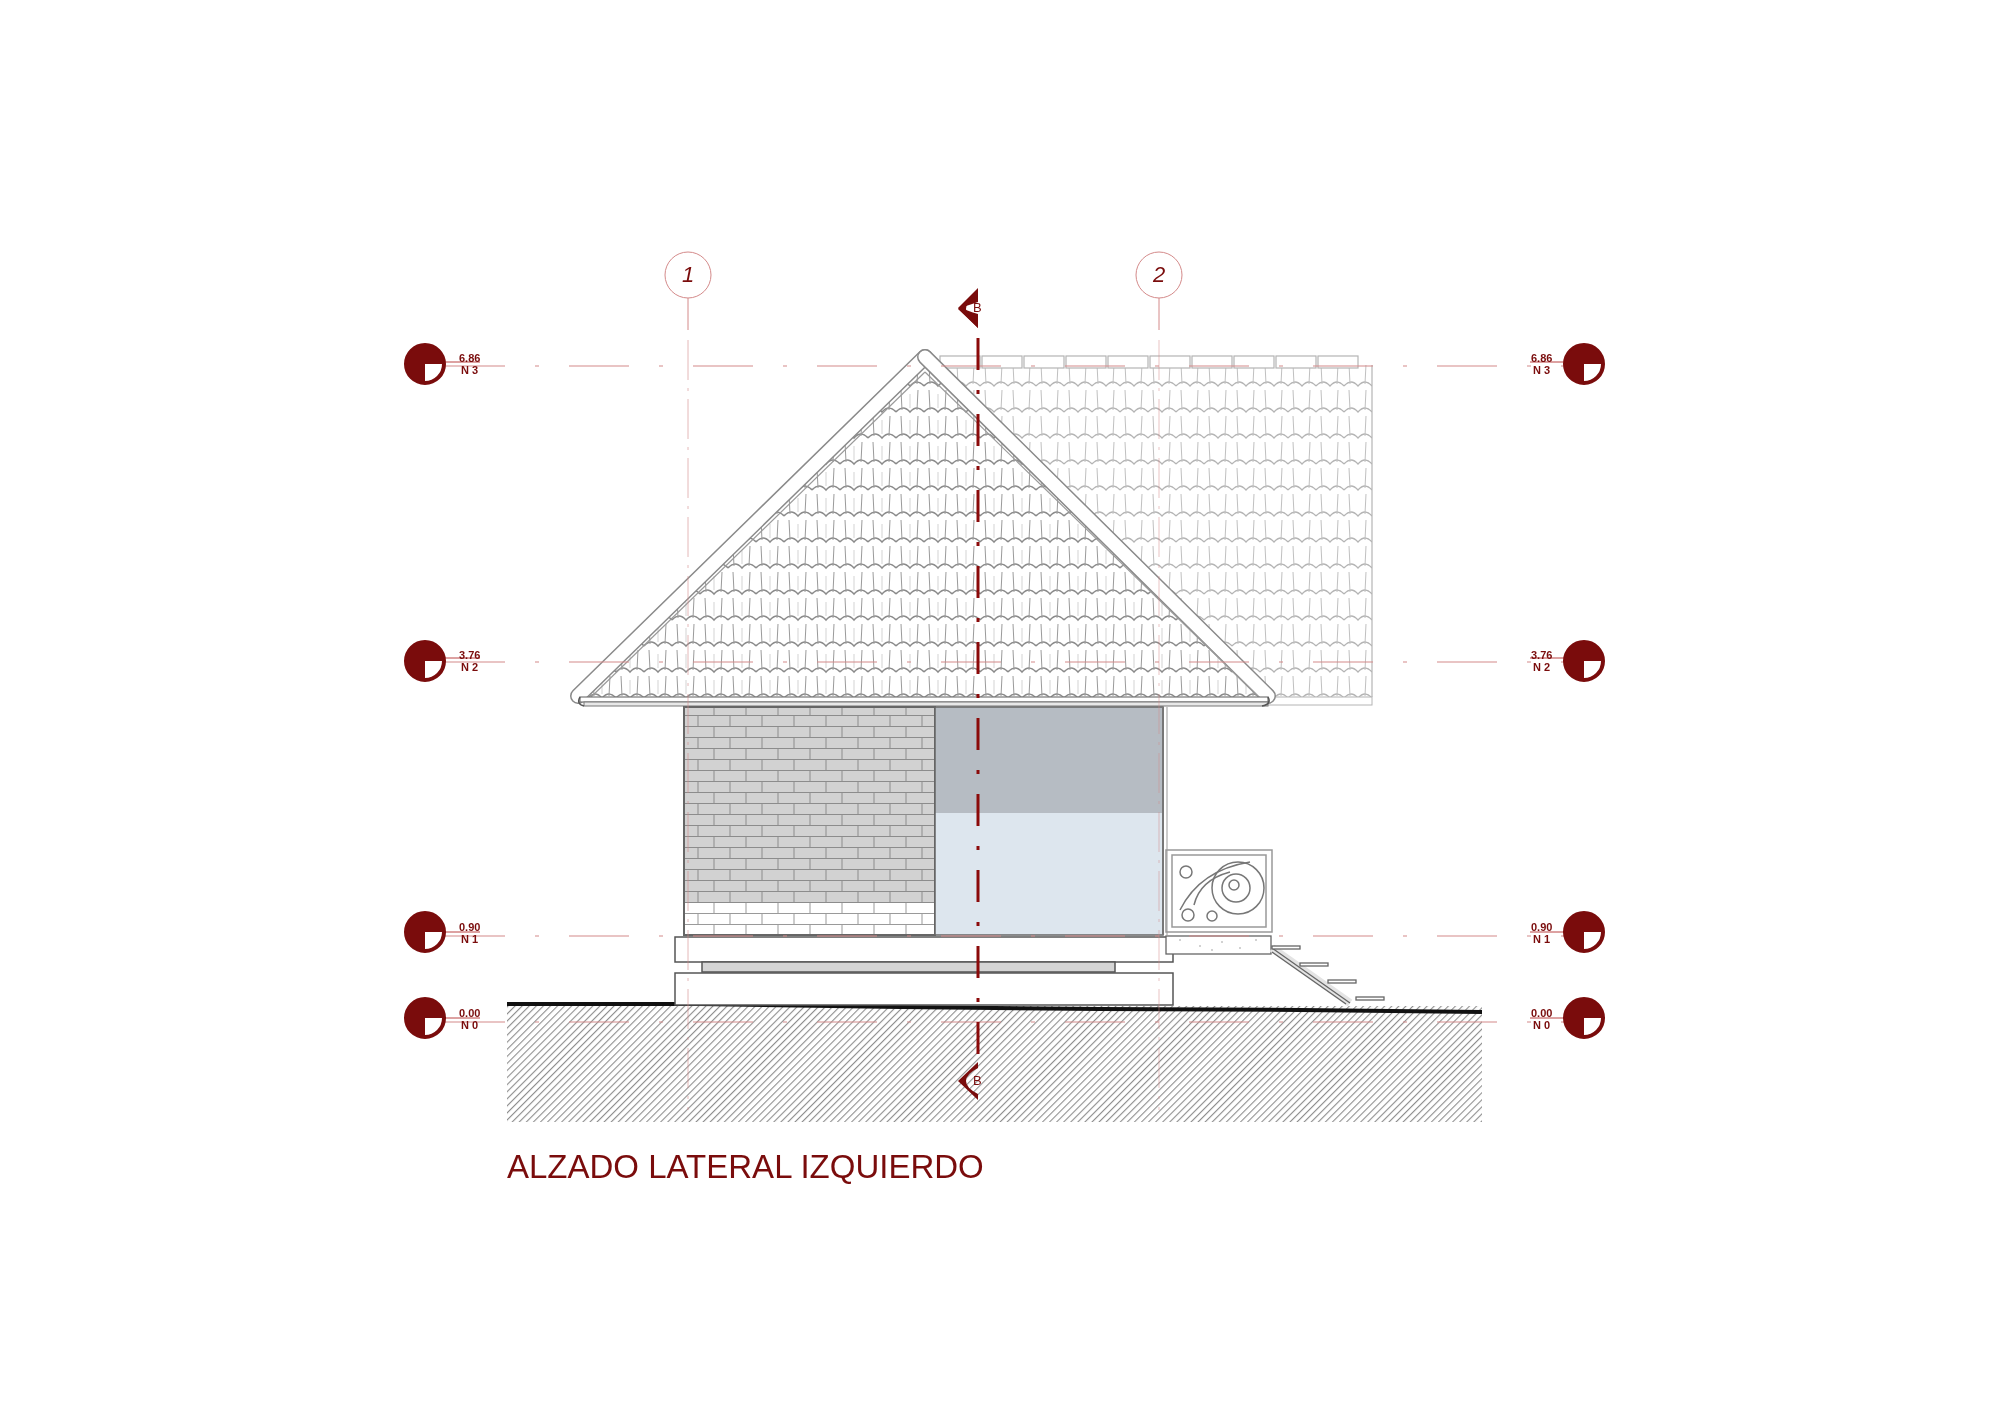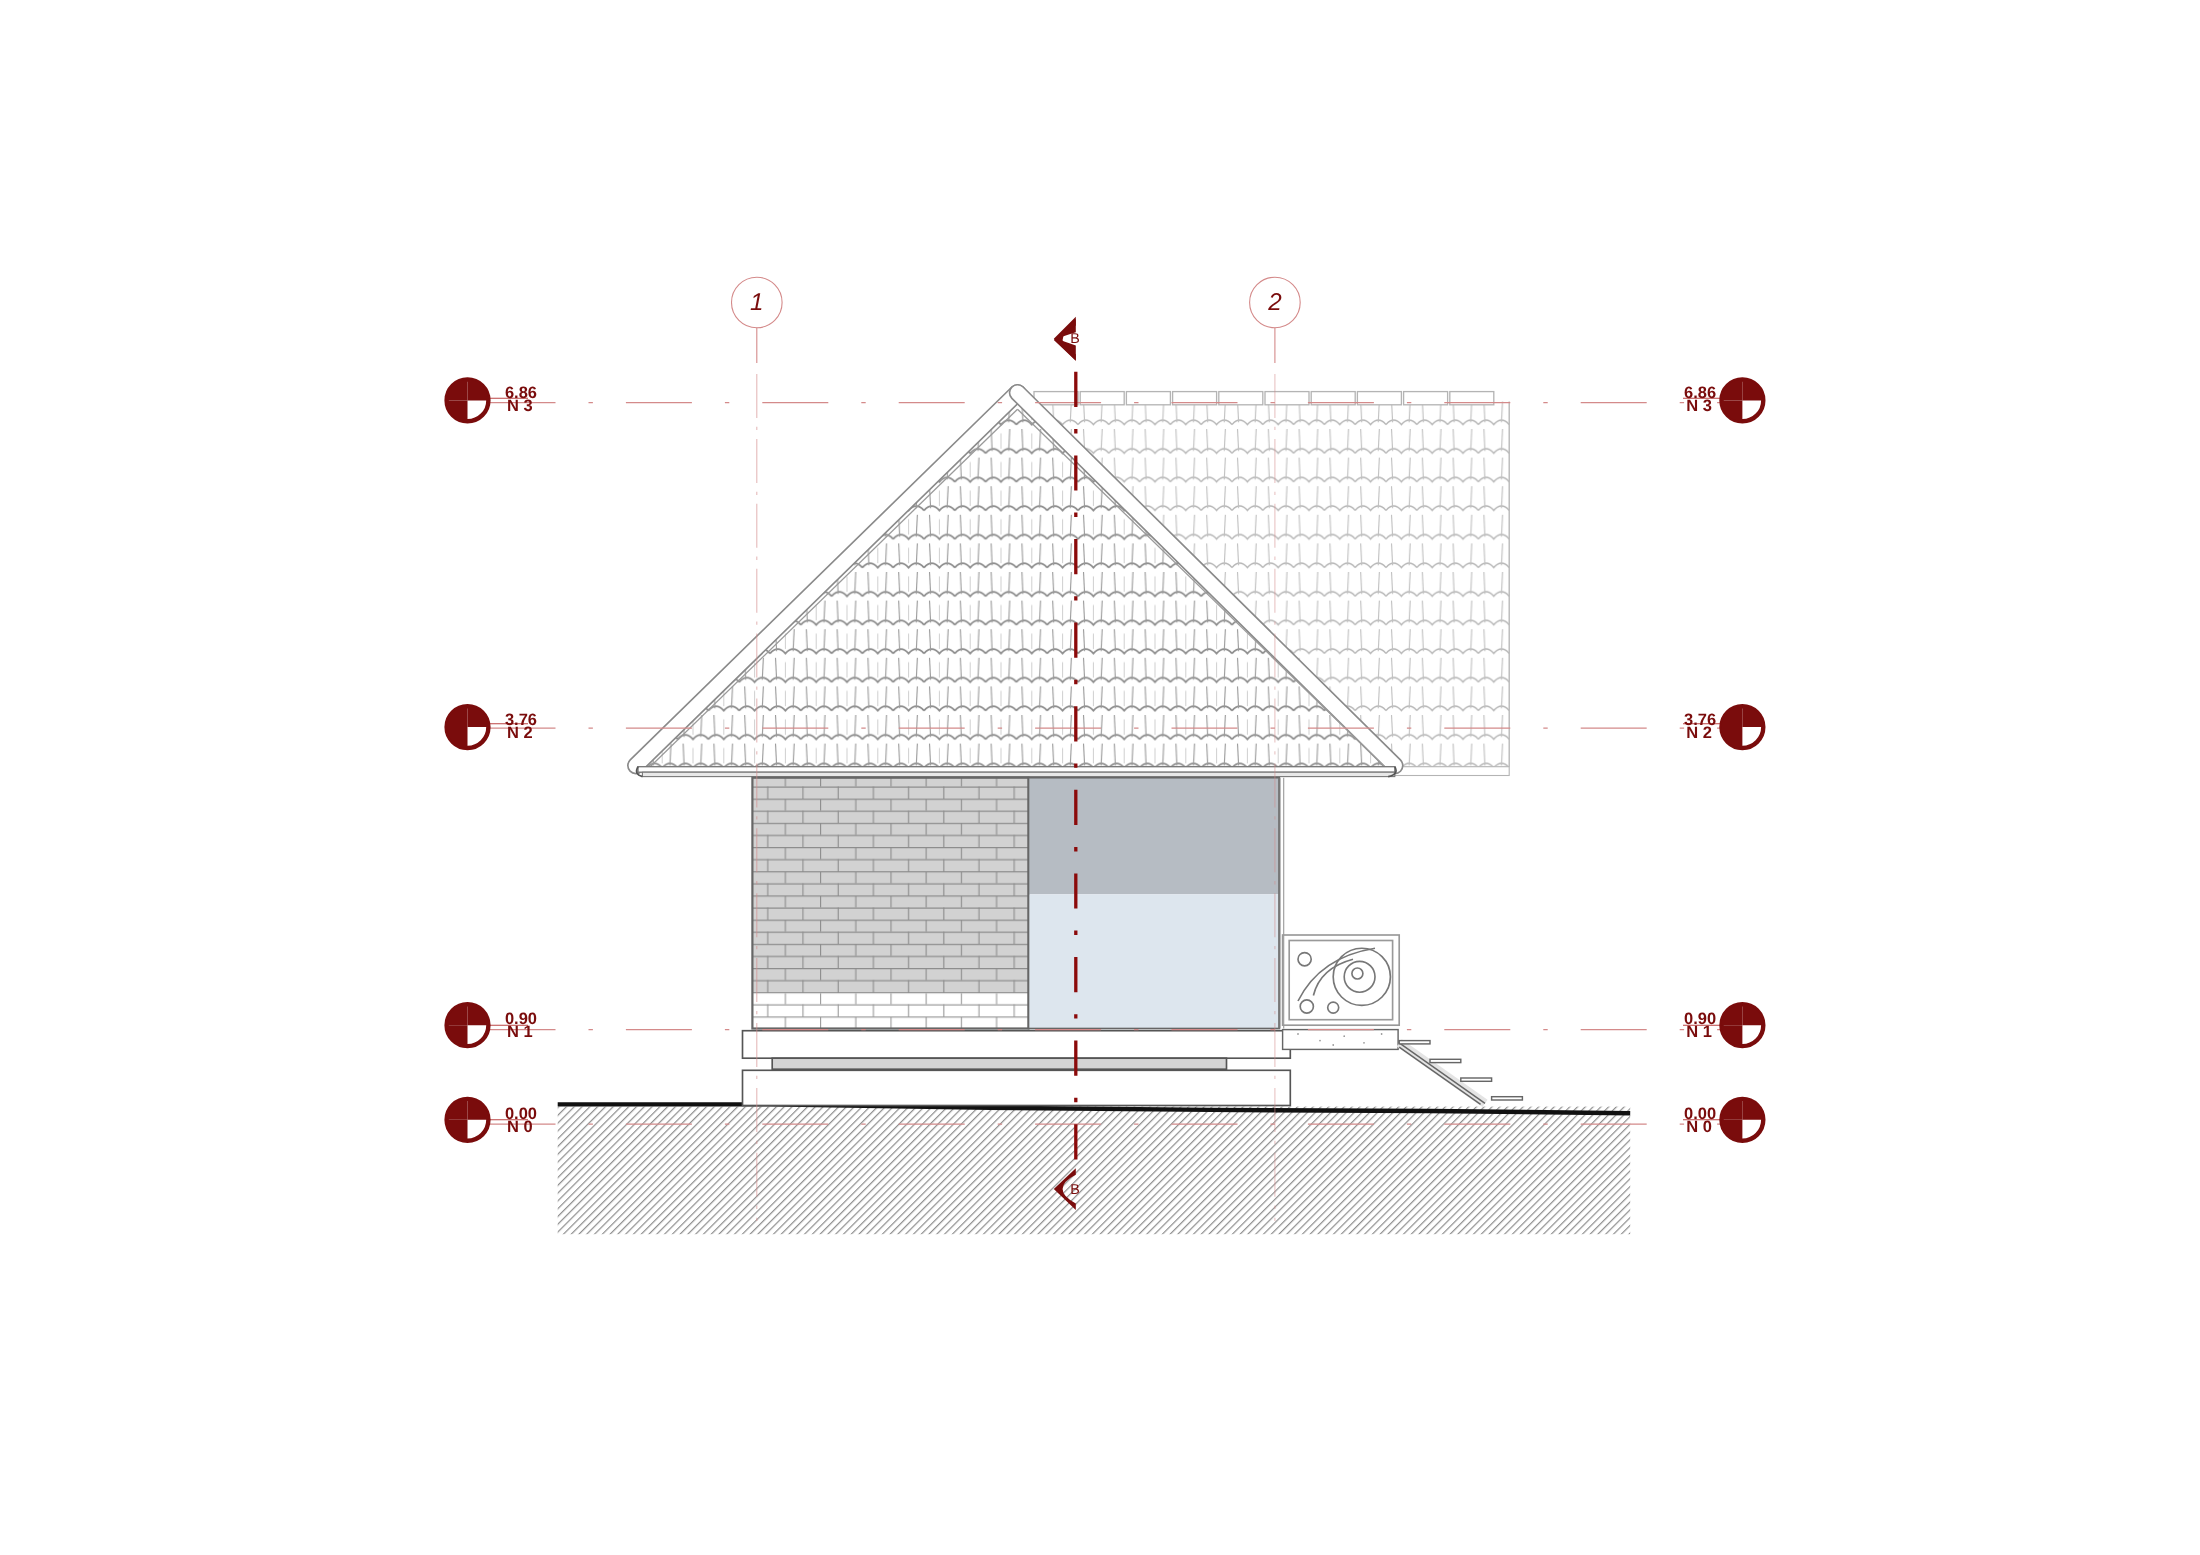--- a/index.html
+++ b/index.html
@@ -1,18 +1,18 @@
 <!DOCTYPE html>
 <html><head>
 <meta charset="utf-8">
 <style>
   html,body{margin:0;padding:0;background:#ffffff;}
   body{width:2000px;height:1414px;position:relative;overflow:hidden;font-family:"Liberation Sans",sans-serif;}
   #drawing{position:absolute;left:0;top:0;width:2000px;height:1414px;}
-  .lvl-label{position:absolute;font-family:"Liberation Sans",sans-serif;font-weight:bold;font-size:15px;line-height:12px;color:#7a0c0c;}
+  .lvl-label{position:absolute;font-family:"Liberation Sans",sans-serif;font-weight:bold;font-size:11px;line-height:12px;color:#7a0c0c;}
   .lvl-label span{display:block;}
   .lvl-left{text-align:left;}
   .lvl-right{text-align:left;}
   .grid-label{position:absolute;width:46px;text-align:center;font-family:"Liberation Sans",sans-serif;font-style:italic;font-size:22px;color:#7a0c0c;}
   .sec-label{position:absolute;font-family:"Liberation Sans",sans-serif;font-size:13px;color:#7a0c0c;}
   #title{position:absolute;left:507px;top:1148px;font-family:"Liberation Sans",sans-serif;font-size:33px;color:#7a0c0c;letter-spacing:0px;white-space:nowrap;}
 </style>
 </head>
 <body>
 
@@ -274,13 +274,14 @@
   </div>
   <div class="lvl-label lvl-right" style="left:1531px;top:921px;">
     <span>0.90</span>
     <span style="padding-left:2px;">N 1</span>
   </div>
   <div class="lvl-label lvl-right" style="left:1531px;top:1007px;">
     <span>0.00</span>
     <span style="padding-left:2px;">N 0</span>
   </div>
 
+  <div id="title">ALZADO LATERAL IZQUIERDO</div>
 </div>
 
 </body></html>

